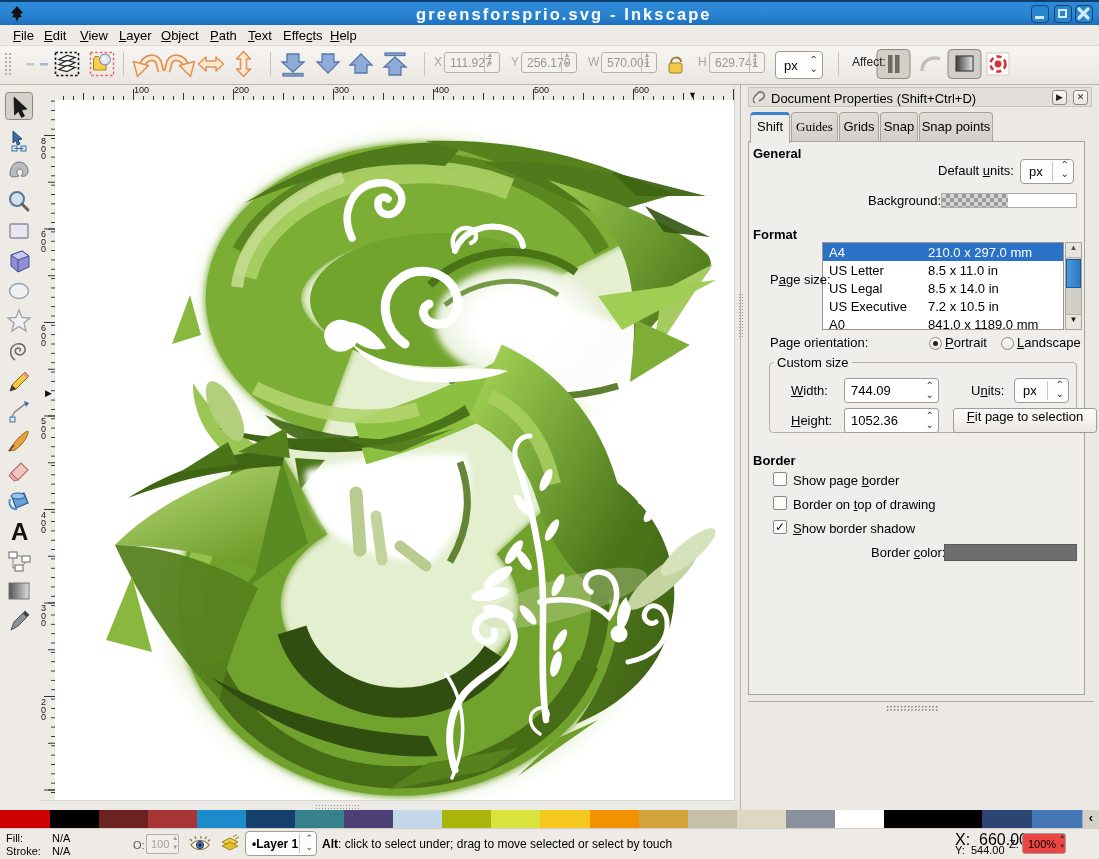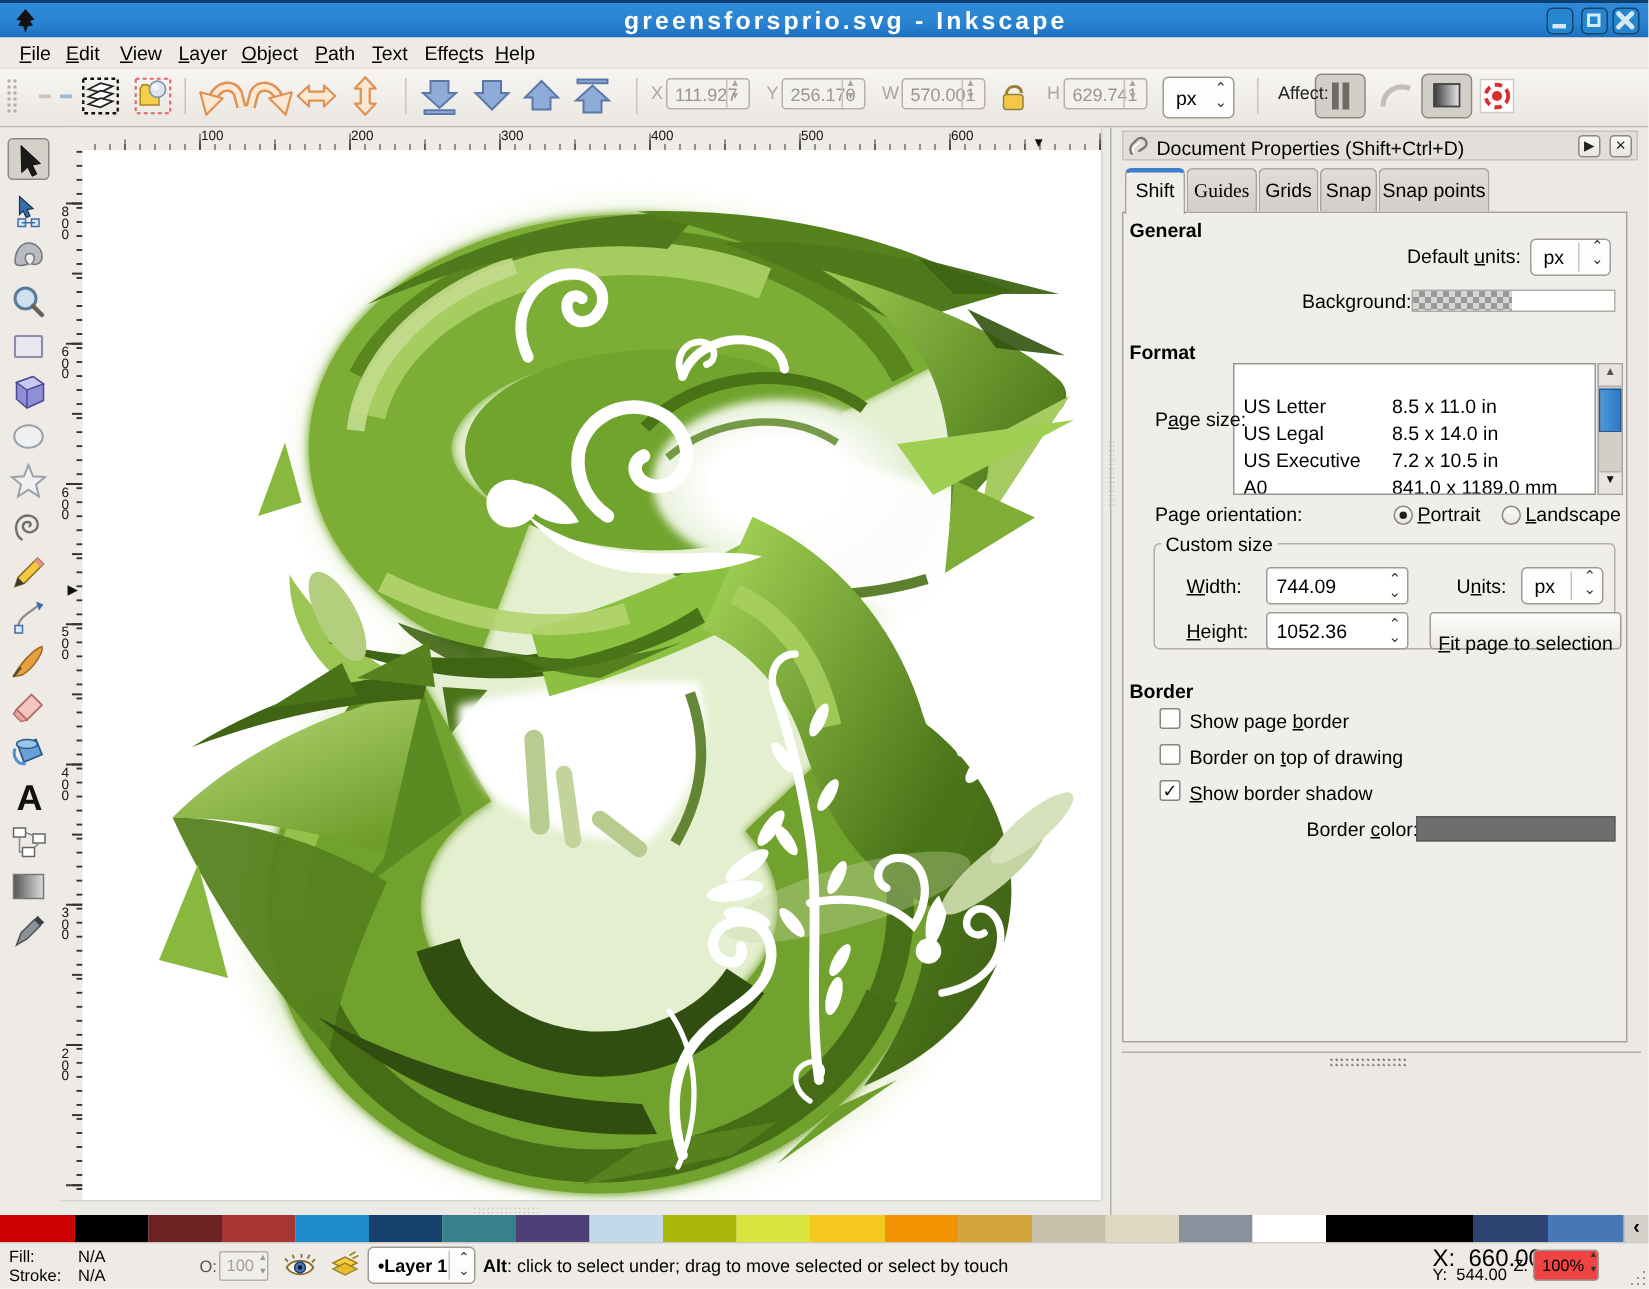--- a/index.html
+++ b/index.html
@@ -515,20 +515,24 @@
       <span class="cv">px</span>
       <span class="cs"></span>
       <span class="ca" style="top:0px;">⌃<br>⌄</span>
     </div>
   <span style="position:absolute;left:119px;top:51px;">Back<u>g</u>round:</span>
   <div style="position:absolute;left:192px;top:51px;width:136px;height:15px;background:#fff;border:1px solid #b0aca4;">
     <div id="checker" style="position:absolute;left:0;top:0;width:66px;height:13px;"></div>
   </div>
   <span class="sechead" style="left:4px;top:85px;">Format</span>
   <div class="whitebox" style="left:73px;top:100px;width:242px;height:88px;overflow:hidden;">
+    <div style="position:absolute;left:0;top:0;width:242px;height:18px;background:#2a72c8;color:#fff;">
+      <span style="position:absolute;left:6px;top:2px;">A4</span>
+        <span style="position:absolute;left:105px;top:2px;">210.0 x 297.0 mm</span>
+      </div>
     <div style="position:absolute;left:6px;top:20px;">US Letter</div>
       <div style="position:absolute;left:105px;top:20px;">8.5 x 11.0 in</div>
     <div style="position:absolute;left:6px;top:38px;">US Legal</div>
       <div style="position:absolute;left:105px;top:38px;">8.5 x 14.0 in</div>
     <div style="position:absolute;left:6px;top:56px;">US Executive</div>
       <div style="position:absolute;left:105px;top:56px;">7.2 x 10.5 in</div>
     <div style="position:absolute;left:6px;top:74px;">A0</div>
       <div style="position:absolute;left:105px;top:74px;">841.0 x 1189.0 mm</div>
   </div>
   <div style="position:absolute;left:316px;top:100px;width:17px;height:88px;background:#d2cec8;border:1px solid #a9a49b;">
@@ -554,21 +558,21 @@
   <span style="position:absolute;left:222px;top:241px;">U<u>n</u>its:</span>
   <div class="combo" style="left:265px;top:236px;width:55px;height:25px;">
       <span class="cv">px</span>
       <span class="cs"></span>
       <span class="ca" style="top:1px;">⌃<br>⌄</span>
     </div>
   <span style="position:absolute;left:42px;top:271px;"><u>H</u>eight:</span>
   <div class="numspin" style="left:95px;top:266px;">
       <span class="nv">1052.36</span>
     </div>
-  <div style="position:absolute;left:204px;top:266px;width:128px;height:25px;background:linear-gradient(#fdfdfc,#ebe8e3);border:1px solid #a09c94;border-radius:3px;text-align:center;padding-top:12px;"><u>F</u>it page to selection</div>
+  <div style="position:absolute;left:204px;top:266px;width:144px;height:25px;background:linear-gradient(#fdfdfc,#ebe8e3);border:1px solid #a09c94;border-radius:3px;text-align:center;padding-top:0;"><u>F</u>it page to selection</div>
   <span class="sechead" style="left:4px;top:311px;">Border</span>
   <span class="cbox" style="left:24px;top:330px;"></span>
   <span style="position:absolute;left:44px;top:331px;">Show page <u>b</u>order</span>
   <span class="cbox" style="left:24px;top:354px;"></span>
   <span style="position:absolute;left:44px;top:355px;">Border on <u>t</u>op of drawing</span>
   <span class="cbox" style="left:24px;top:378px;">✓</span>
   <span style="position:absolute;left:44px;top:379px;"><u>S</u>how border shadow</span>
   <span style="position:absolute;left:122px;top:403px;">Border <u>c</u>olor:</span>
   <div style="position:absolute;left:195px;top:402px;width:133px;height:17px;background:#6e6e6e;border:1px solid #5a5a5a;"></div>
 </div>

